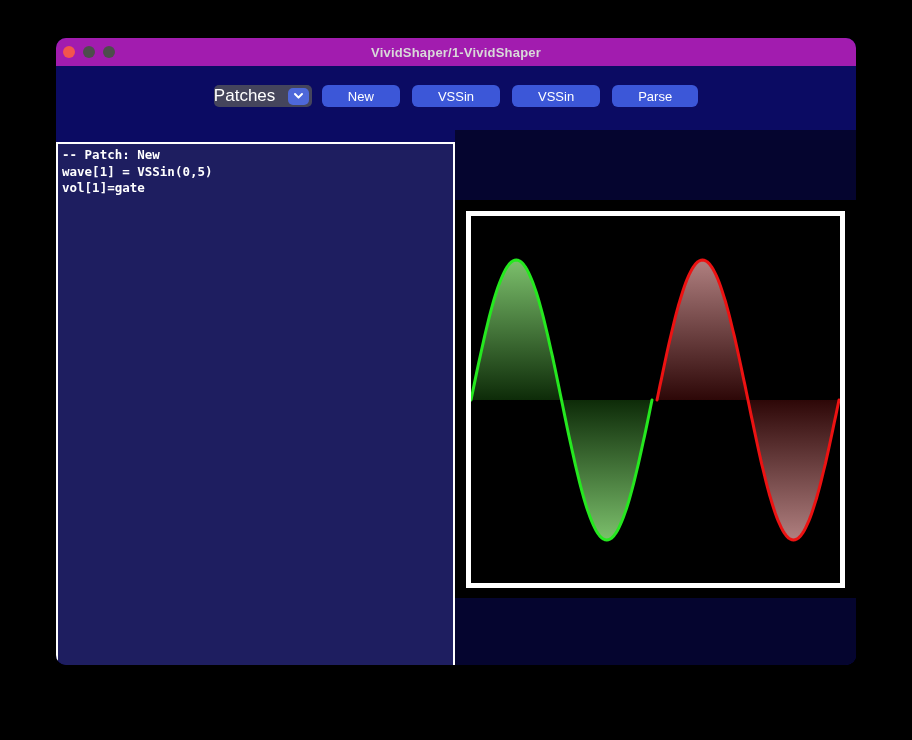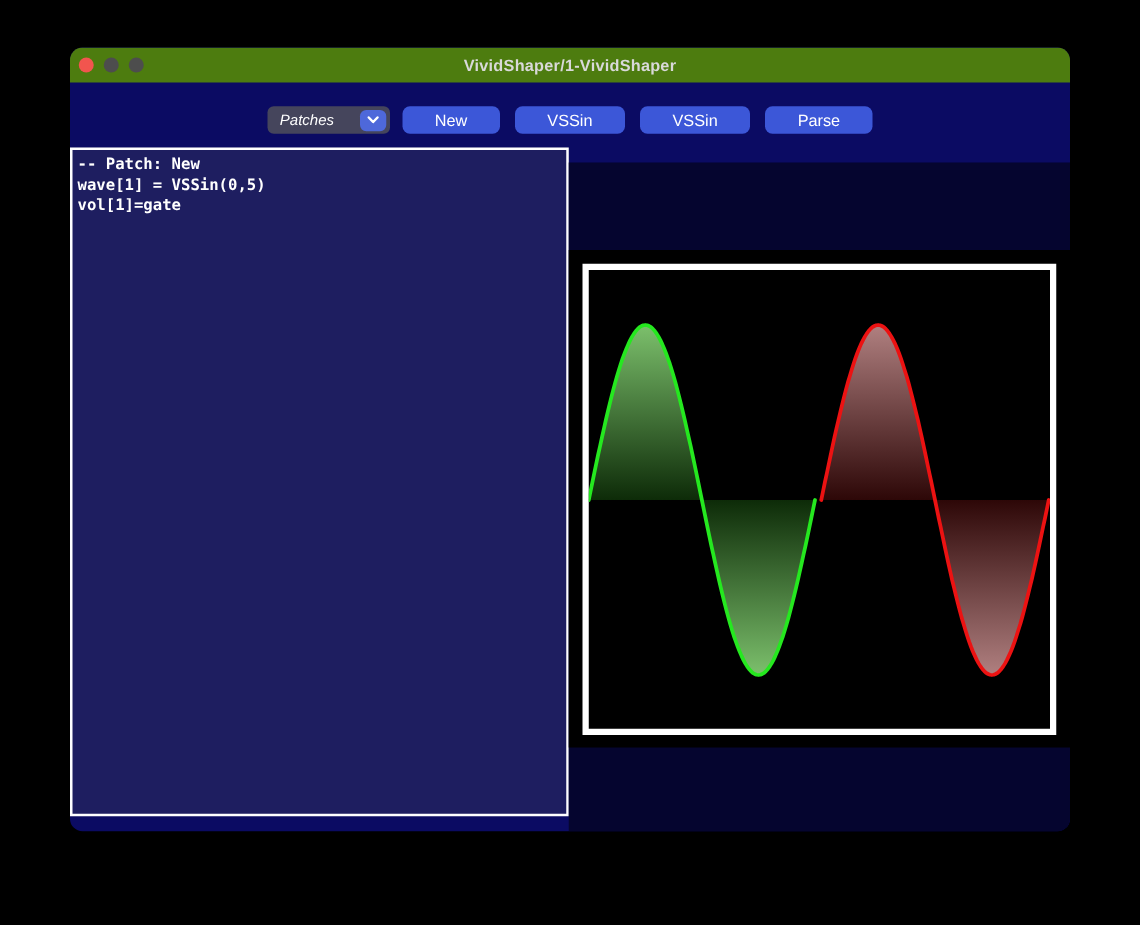--- a/index.html
+++ b/index.html
@@ -7,53 +7,53 @@
     width:912px;height:740px;background:#000;position:relative;
     font-family:"Liberation Sans",sans-serif;overflow:hidden;
   }
   .window{
     position:absolute;left:56px;top:38px;width:800px;height:627px;
     border-radius:10px;overflow:hidden;background:#0b0b63;
     box-shadow:0 0 0 1px rgba(0,0,0,.6);
   }
   
   .titlebar{
-    position:absolute;left:0;top:0;width:100%;height:28px;background:#4d7c0f;
+    position:absolute;left:0;top:0;width:100%;height:28px;background:#a21caf;
     display:flex;align-items:center;justify-content:center;text-align:center;
   }
   .titlebar .title{
     color:#d9d9d9;font-size:13px;font-weight:bold;letter-spacing:.2px;
   }
   .traffic{position:absolute;left:0;top:0;height:28px;display:flex;align-items:center;padding-left:7px;gap:8px;}
   .tl{width:12px;height:12px;border-radius:50%;}
   .tl.close{background:#f2554e;}
   .tl.dim{background:#4d4d4d;}
   
   .toolbar{
     position:absolute;left:0;top:47px;width:100%;height:22px;
     display:flex;align-items:center;justify-content:center;gap:12px;
   }
   .dropdown{
     height:22px;width:98px;background:#45455c;border-radius:5px;
     display:flex;align-items:center;position:relative;cursor:default;
   }
-  .dropdown .dd-label{color:#fff;font-size:12px;padding-left:10px;font-style:italic;}
+  .dropdown .dd-label{color:#fff;font-size:17px;}
   .dd-badge{
     position:absolute;right:3px;top:2.5px;width:21px;height:17px;border-radius:5px;
     background:#4e68da;display:flex;align-items:center;justify-content:center;
   }
   .btn{
     height:22px;background:#3c57d8;border:none;border-radius:6px;
     color:#fff;font-size:13px;padding:0 26px;display:flex;align-items:center;
     font-family:"Liberation Sans",sans-serif;
   }
   .btn:first-of-type{margin-left:-2px;}
   
   .editor{
-    position:absolute;left:0;top:80px;width:399px;height:535px;
+    position:absolute;left:0;top:104px;width:399px;height:535px;
     box-sizing:border-box;border:2px solid #ffffff;background:#1e1e60;
     padding:3px 4px;
   }
   .code-line{
     color:#ffffff;font-family:"DejaVu Sans Mono",monospace;
     font-size:12.5px;line-height:16.5px;font-weight:600;white-space:pre;
   }
   .right-panel{
     position:absolute;left:399px;top:92px;width:401px;height:535px;
     background:#05052f;

